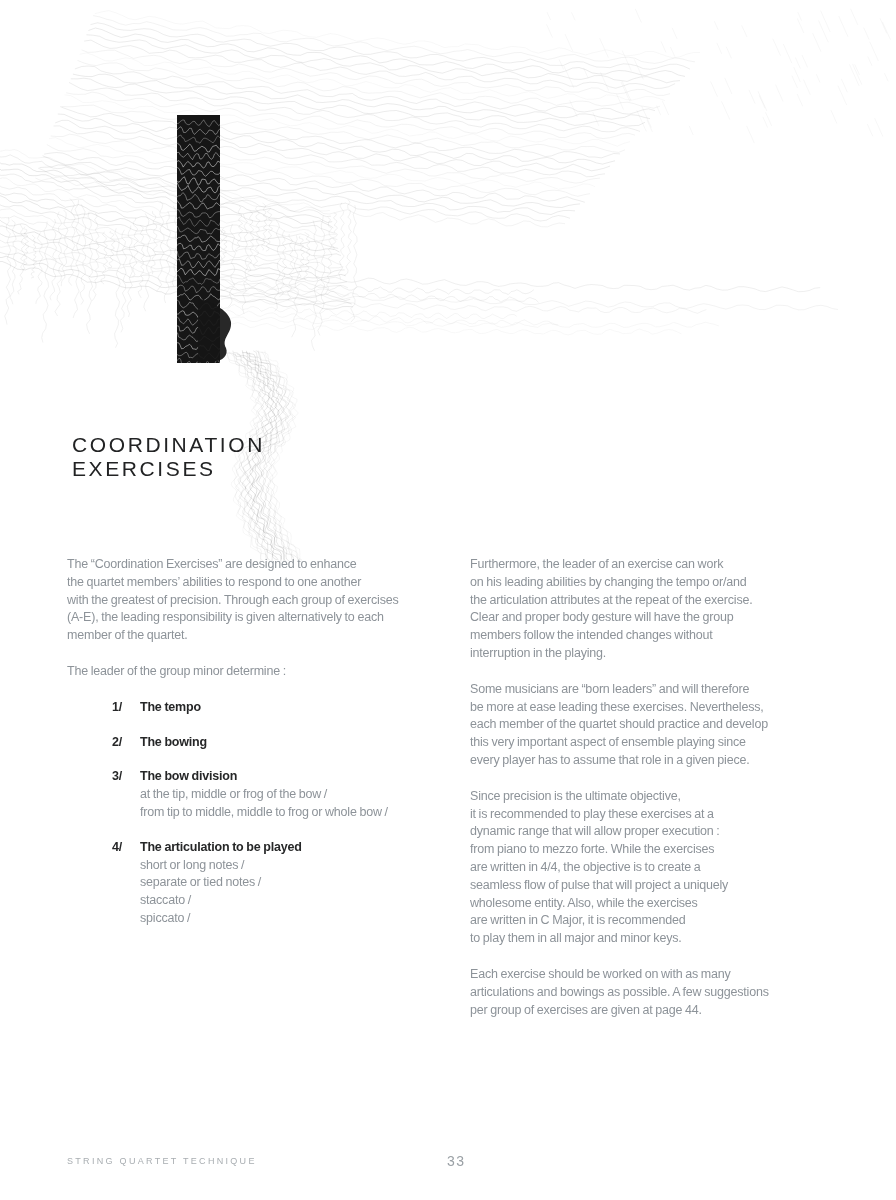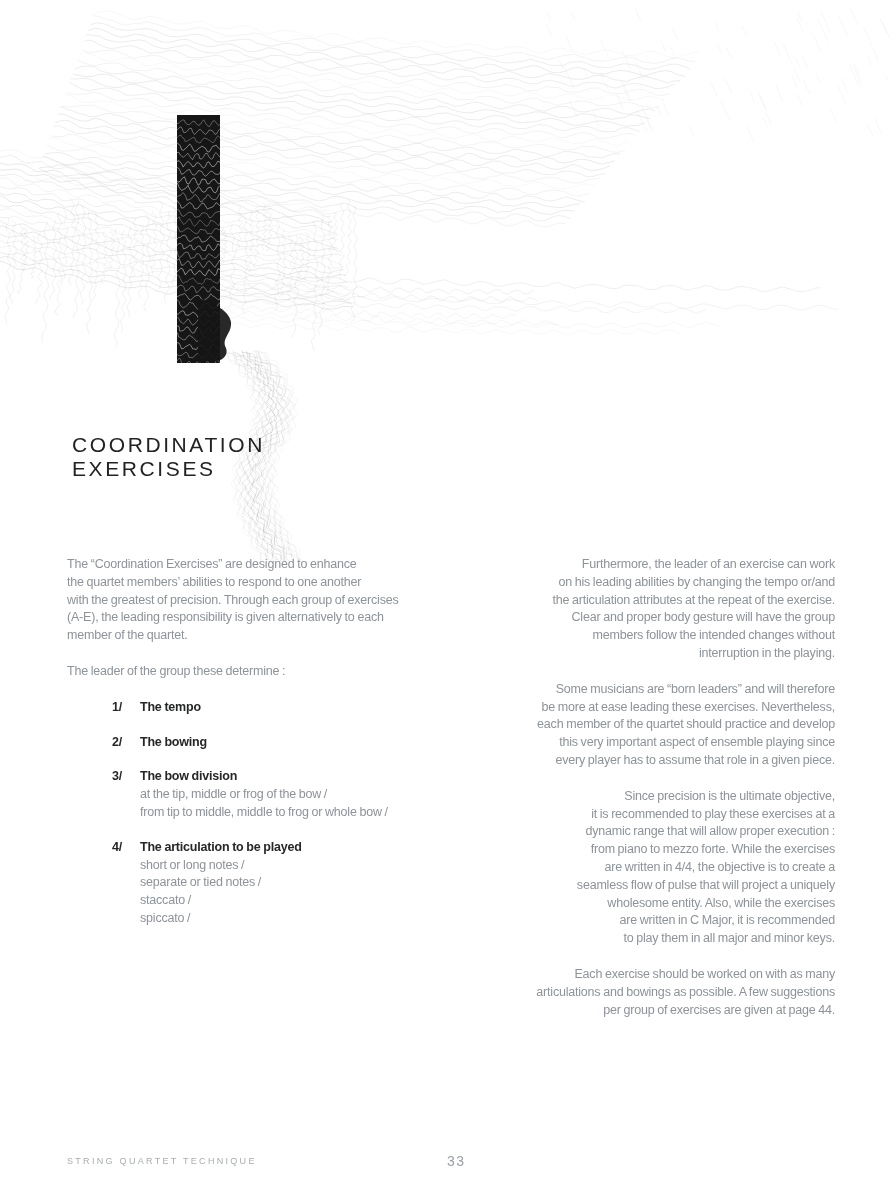--- a/index.html
+++ b/index.html
@@ -17,21 +17,21 @@
   .title{
     position:absolute;left:66px;top:433px;
     font-size:21px;font-weight:400;color:#222324;
     letter-spacing:2.6px;line-height:24px;margin-left:6px;
   }
 
   
   .col{position:absolute;top:548px;font-size:12.5px;line-height:17.8px;
        color:#8d9399;letter-spacing:-0.2px;word-spacing:-0.5px;}
   .col-left{left:67px;width:380px;}
-  .col-right{left:435px;width:400px;text-align:right;}
+  .col-right{left:470px;width:400px;}
   .para{white-space:pre;margin:8px 0 18px 0;}
 
   
   .nlist{margin-top:18px;padding-left:45px;}
   .nitem{display:grid;grid-template-columns:28px auto;margin-bottom:17px;}
   .nnum{font-weight:700;color:#262728;}
   .ntitle{font-weight:700;color:#262728;}
   .ndetails{grid-column:2;white-space:pre;color:#8d9399;}
   .ndetails:empty{display:none;}
 
@@ -316,21 +316,21 @@
     <div>COORDINATION</div>
     <div>EXERCISES</div>
   </div>
 
   <div class="col col-left">
     <p class="para">The “Coordination Exercises” are designed to enhance
 the quartet members’ abilities to respond to one another
 with the greatest of precision. Through each group of exercises
 (A-E), the leading responsibility is given alternatively to each
 member of the quartet.</p>
-    <p class="para">The leader of the group these determine :</p>
+    <p class="para">The leader of the group minor determine :</p>
 
     <div class="nlist">
       <div class="nitem">
         <span class="nnum">1/</span>
         <span class="ntitle">The tempo</span>
 
       </div>
       <div class="nitem">
         <span class="nnum">2/</span>
         <span class="ntitle">The bowing</span>

